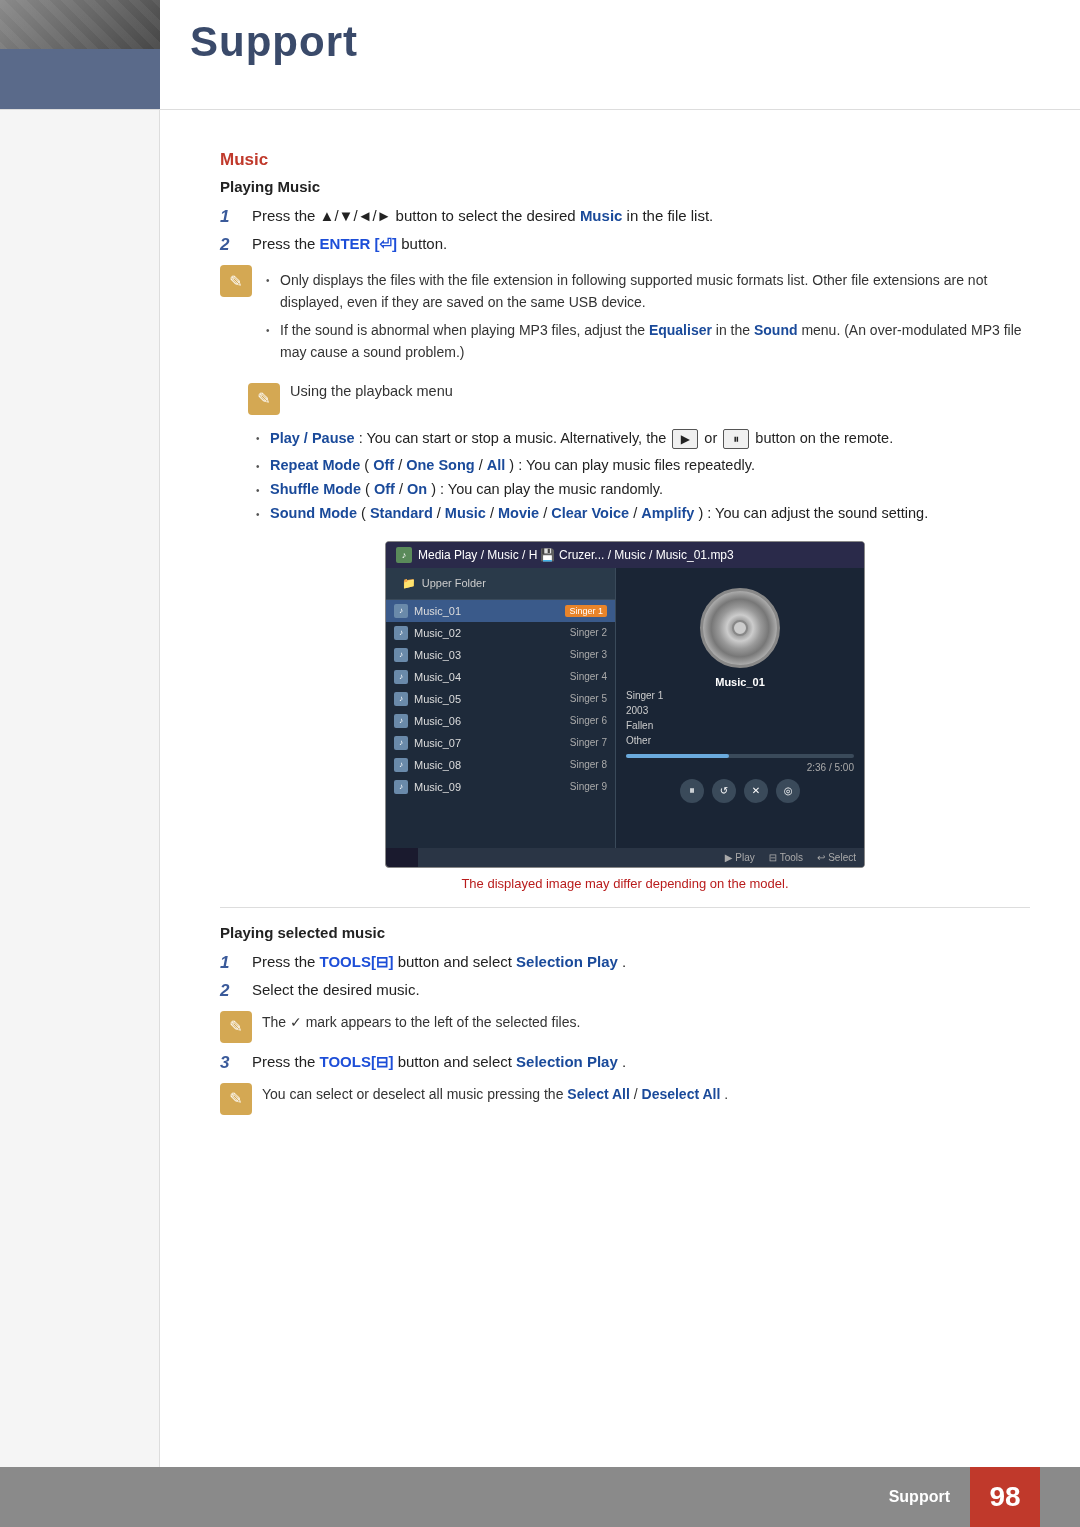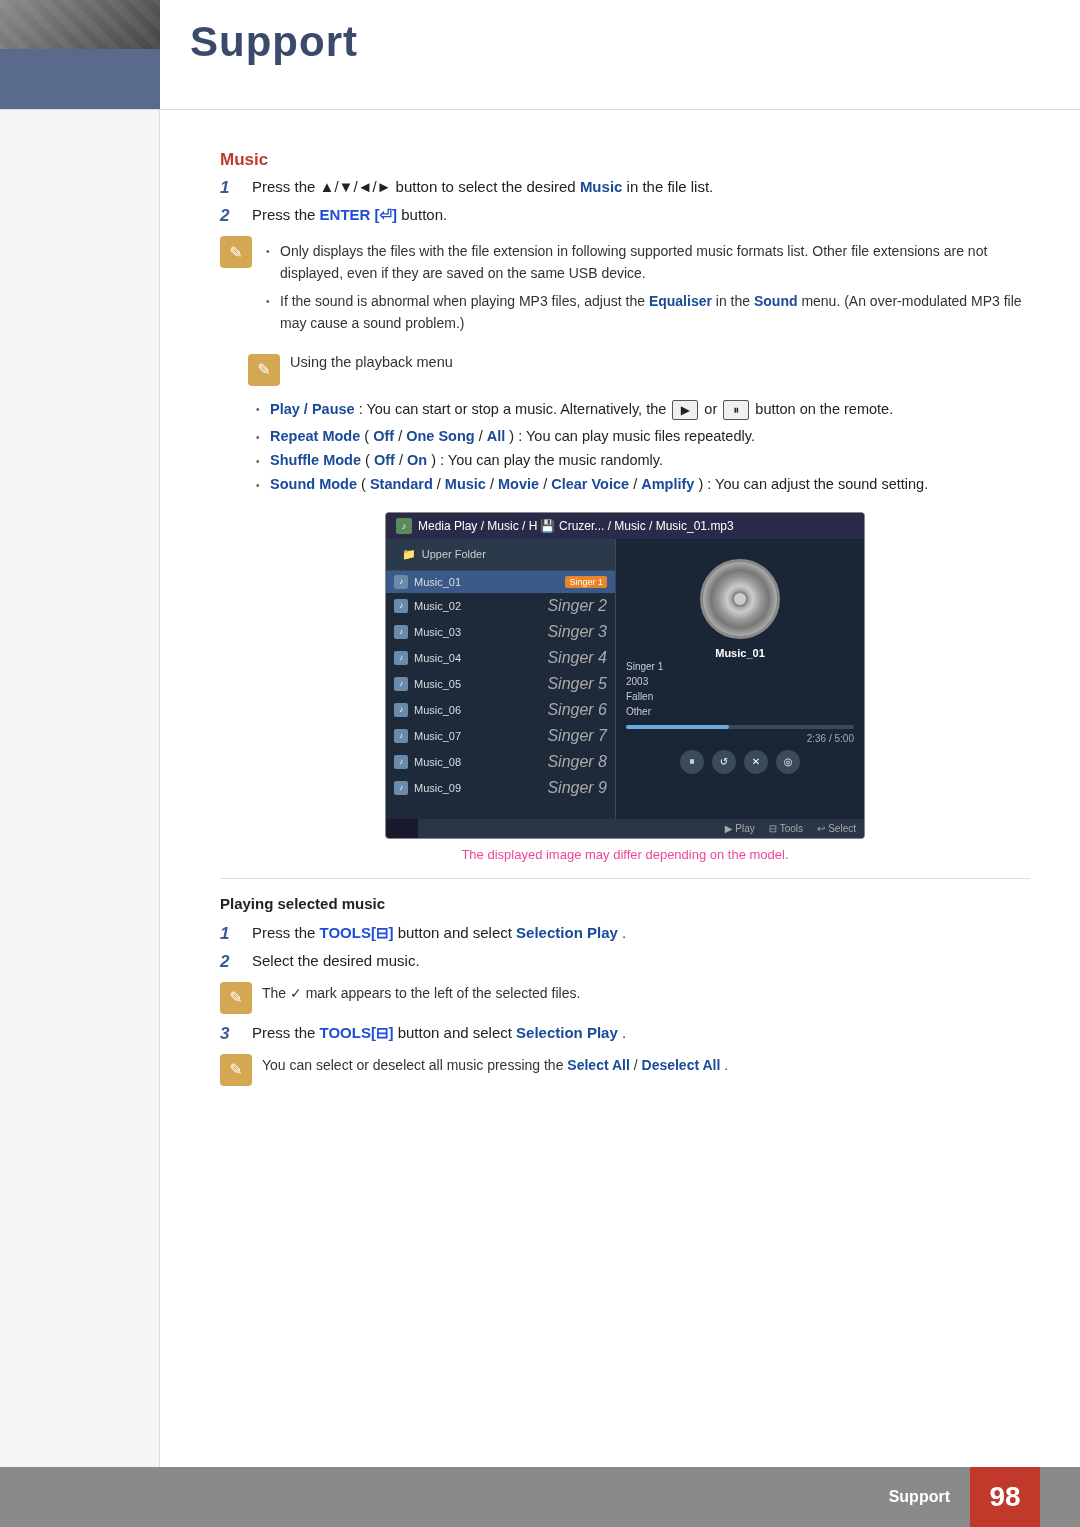--- a/index.html
+++ b/index.html
@@ -275,22 +275,21 @@
       justify-content: center;
       font-size: 8px;
       color: #fff;
     }
     .file-item-name {
       flex: 1;
       color: #ddd;
     }
     .file-item-singer {
       color: #aaa;
-      font-size: 16px;
-      font-style: italic;
+      font-size: 10px;
     }
     .singer-badge {
       background: #e8842a;
       color: #fff;
       font-size: 9px;
       padding: 1px 4px;
       border-radius: 2px;
     }
     .preview-panel {
       flex: 1;
@@ -379,21 +378,21 @@
       font-size: 10px;
       padding: 4px 8px;
       display: flex;
       gap: 14px;
       justify-content: flex-end;
       margin-left: 32px;
     }
 
     .caption-text {
       font-size: 13px;
-      color: #ec4899;
+      color: #b91c1c;
       margin-top: 8px;
       text-align: center;
     }
 
     
     .page-footer {
       height: 60px;
       background: #8a8a8a;
       display: flex;
       align-items: center;
@@ -436,20 +435,21 @@
     <h1 class="page-title">Support</h1>
   </div>
 </div>
 
 <div class="content">
   <div class="content-sidebar"></div>
   <div class="content-main">
 
     <div class="section-heading">Music</div>
 
+    <div class="sub-heading">Playing Music</div>
 
     <ul class="numbered-list">
       <li>
         <span class="num">1</span>
         <span>
           <span>Press the ▲/▼/◄/► button to select the desired</span>
           <strong class="bold-blue">Music</strong>
           <span>in the file list.</span>
         </span>
       </li>

